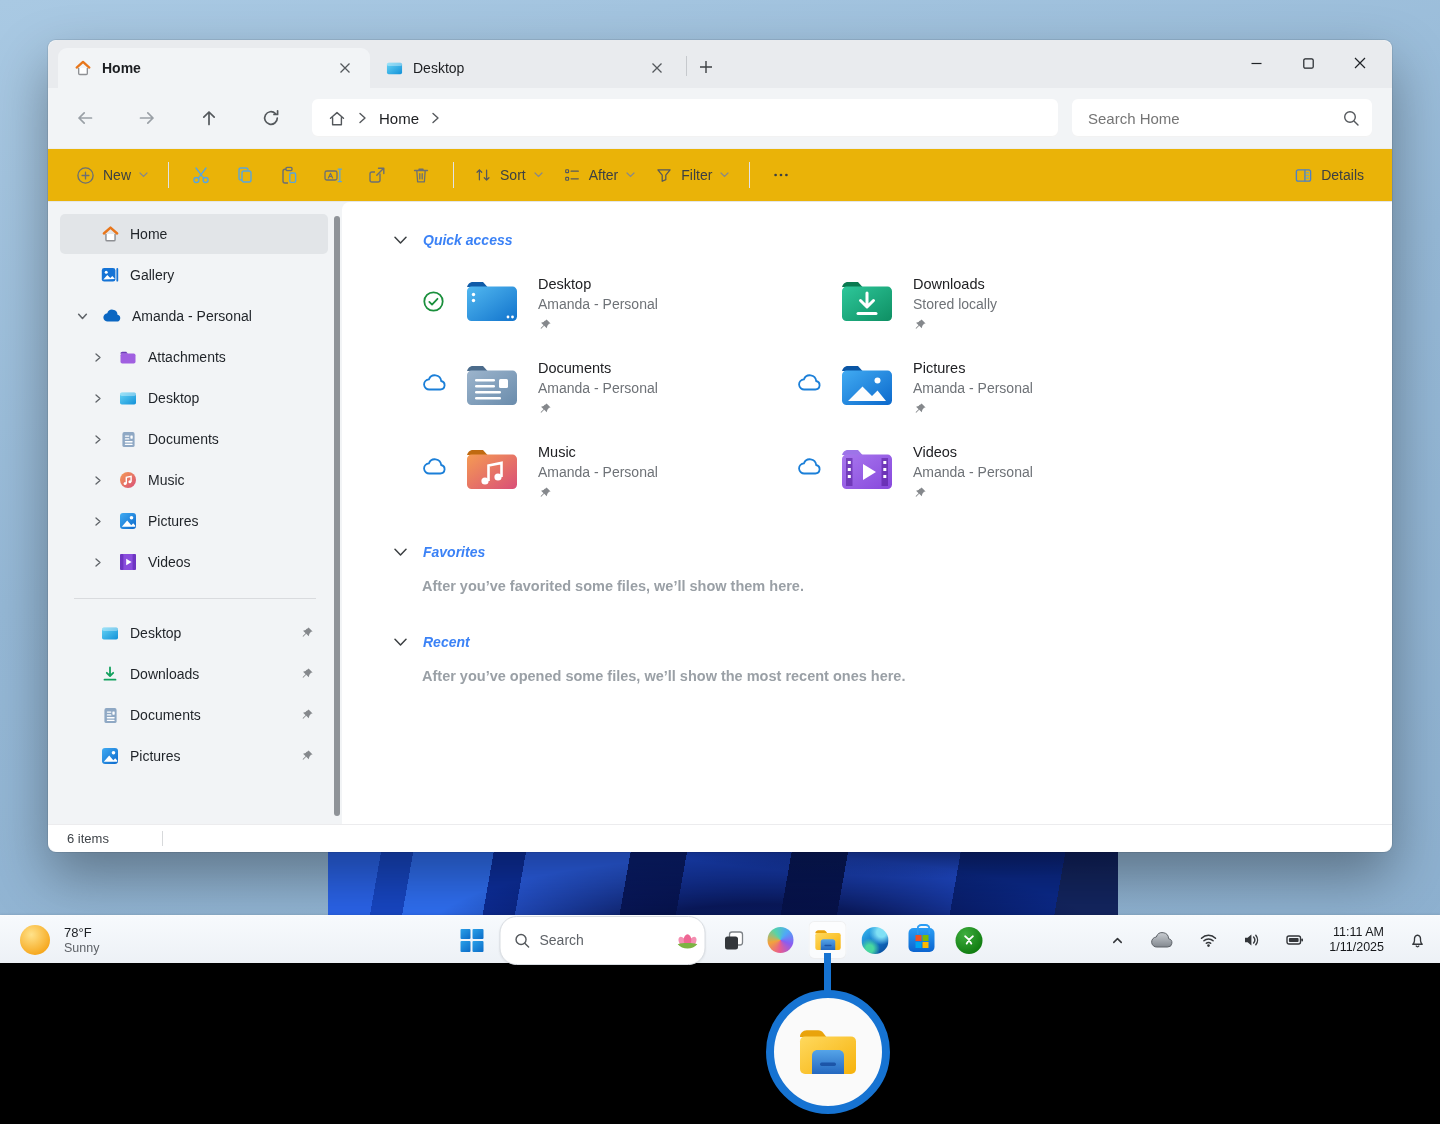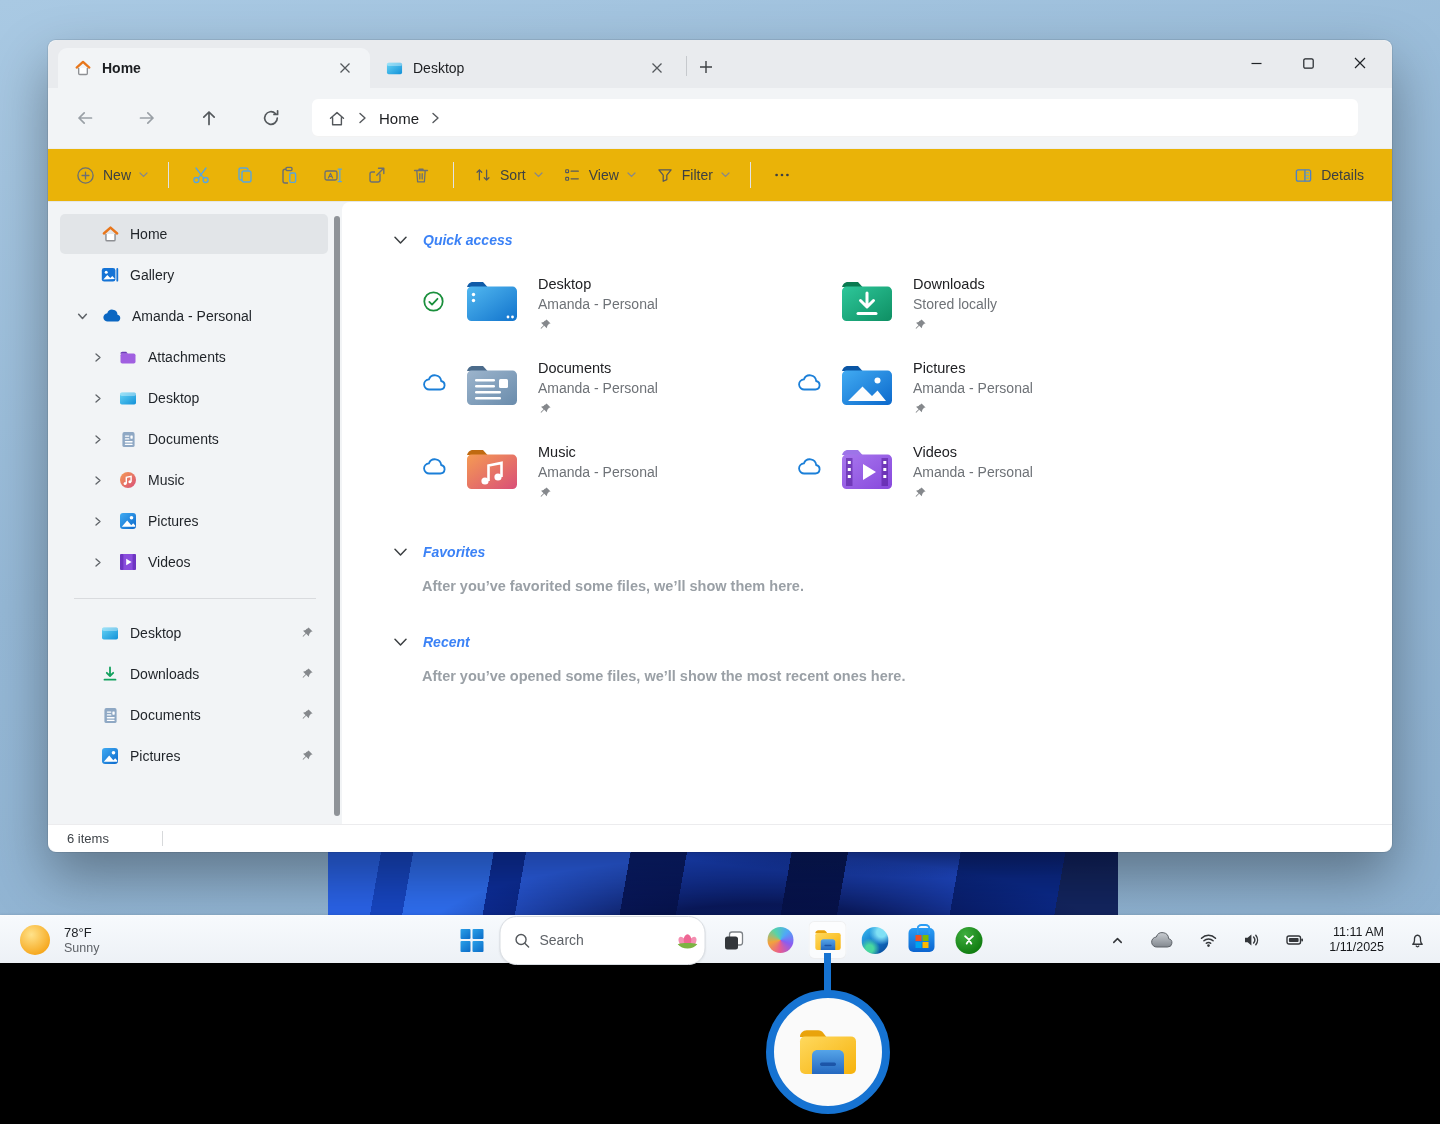--- a/index.html
+++ b/index.html
@@ -256,20 +256,29 @@
                 <path d="M2 1.5 7 6 2 10.5" fill="none" stroke="#54585c" stroke-width="1.4" stroke-linecap="round" stroke-linejoin="round"></path>
               </svg>
             </span>
           <span class="crumb">Home</span>
           <span>
               <svg width="9" height="12" viewBox="0 0 9 12">
                 <path d="M2 1.5 7 6 2 10.5" fill="none" stroke="#54585c" stroke-width="1.4" stroke-linecap="round" stroke-linejoin="round"></path>
               </svg>
             </span>
         </div>
+        <div class="searchbox">
+          <input placeholder="Search Home" style="">
+          <span>
+              <svg width="18" height="18" viewBox="0 0 18 18">
+                <circle cx="8" cy="8" r="5.3" fill="none" stroke="#54585c" stroke-width="1.4"></circle>
+                <path d="M12.2 12.2 16 16" stroke="#54585c" stroke-width="1.4" stroke-linecap="round"></path>
+              </svg>
+            </span>
+        </div>
       </div>
 
       <div class="toolbar">
         <div class="tbtn">
           <span>
               <svg width="19" height="19" viewBox="0 0 20 20">
                 <circle cx="10" cy="10" r="8" fill="none" stroke="#6b6f73" stroke-width="1.4"></circle>
                 <path d="M10 6.4v7.2M6.4 10h7.2" stroke="#6b6f73" stroke-width="1.4" stroke-linecap="round"></path>
               </svg>
             </span>
@@ -326,21 +335,21 @@
           <svg width="9" height="6" viewBox="0 0 9 6">
               <path d="M1 1l3.5 3.5L8 1" fill="none" stroke="#85888c" stroke-width="1.2" stroke-linecap="round"></path>
             </svg>
         </div>
         <div class="tbtn">
           <svg width="18" height="18" viewBox="0 0 20 20">
               <rect x="3" y="4.2" width="3.2" height="3.2" rx="0.8" fill="none" stroke="#55585c" stroke-width="1.3"></rect>
               <rect x="3" y="12.6" width="3.2" height="3.2" rx="0.8" fill="none" stroke="#55585c" stroke-width="1.3"></rect>
               <path d="M9 5.8h8M9 14.2h8" stroke="#55585c" stroke-width="1.4" stroke-linecap="round"></path>
             </svg>
-          <span>View</span>
+          <span>After</span>
           <svg width="9" height="6" viewBox="0 0 9 6">
               <path d="M1 1l3.5 3.5L8 1" fill="none" stroke="#85888c" stroke-width="1.2" stroke-linecap="round"></path>
             </svg>
         </div>
         <div class="tbtn">
           <svg width="18" height="18" viewBox="0 0 20 20">
               <path d="M3.2 4.3h13.6L12 10.2v5l-4 1.8v-6.8z" fill="none" stroke="#55585c" stroke-width="1.4" stroke-linejoin="round"></path>
             </svg>
           <span>Filter</span>
           <svg width="9" height="6" viewBox="0 0 9 6">

